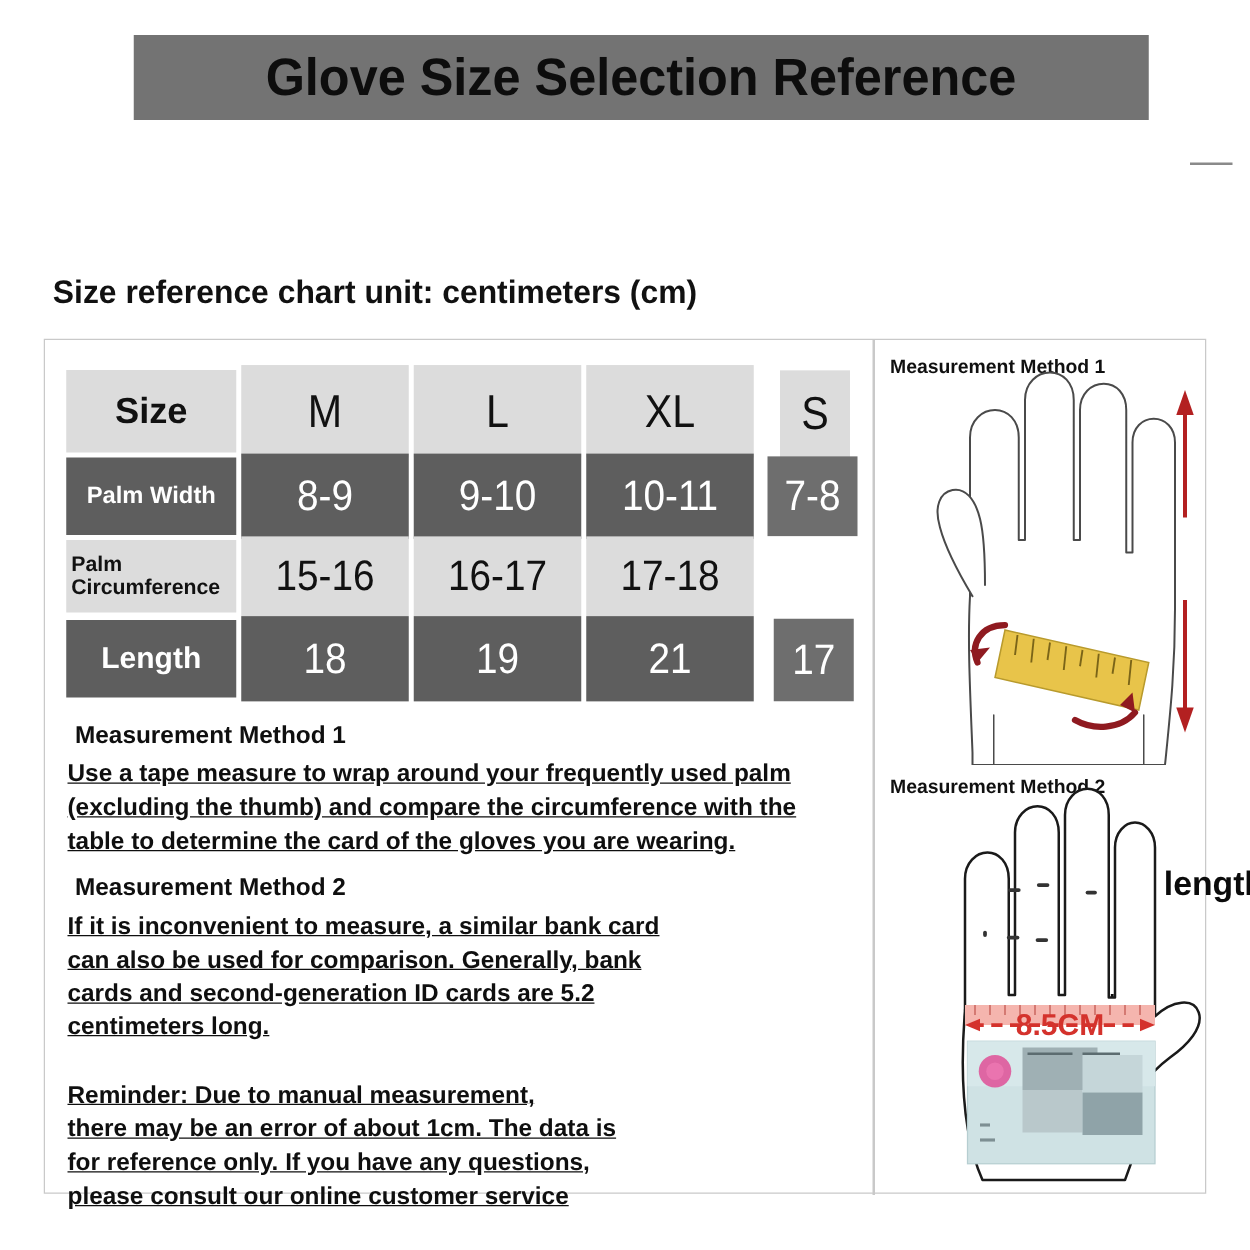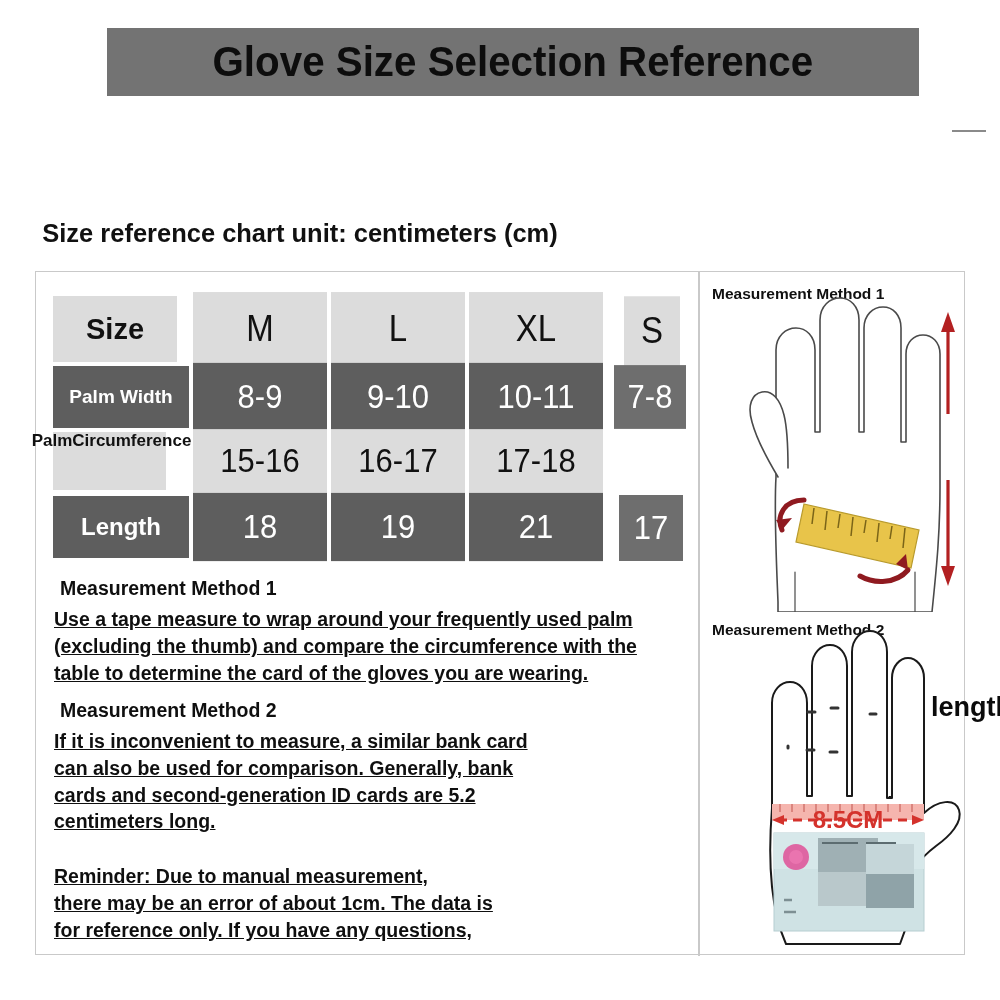--- a/index.html
+++ b/index.html
@@ -162,33 +162,33 @@
 <div id="stray-rule"></div>
 
 <div id="section-heading">Size reference chart unit: centimeters (cm)</div>
 
 <div id="main-card">
 
   <div id="panel-divider"></div>
 
   <div id="size-table">
 
-    <div class="cell light lbl lbl-size" style="left:17px;  top:24px;  width:124px; height:66px;">Size</div>
+    <div class="cell light lbl lbl-size" style="left:17px;  top:24px;  width:136px; height:66px;">Size</div>
     <div class="cell light hdr-val" style="left:157px; top:24px;  width:134px; height:66px;">M</div>
     <div class="cell light hdr-val" style="left:295px; top:24px;  width:134px; height:66px;">L</div>
     <div class="cell light hdr-val" style="left:433px; top:24px;  width:134px; height:66px;">XL</div>
     <div class="cell light hdr-val" style="left:588px; top:28px;  width:56px;  height:62px;">S</div>
 
     <div class="cell dark lbl lbl-row" style="left:17px;  top:94px;  width:136px; height:62px;">Palm Width</div>
     <div class="cell dark val" style="left:157px; top:94px;  width:134px; height:62px;">8-9</div>
     <div class="cell dark val" style="left:295px; top:94px;  width:134px; height:62px;">9-10</div>
     <div class="cell dark val" style="left:433px; top:94px;  width:134px; height:62px;">10-11</div>
     <div class="cell mid val" style="left:578px; top:96px;  width:72px;  height:58px;">7-8</div>
 
-    <div class="cell light lbl lbl-row-sm" style="left:17px;  top:160px; width:113px; height:58px; flex-direction:row; align-items:flex-start; justify-content:center;">
+    <div class="cell light lbl lbl-row-sm" style="left:17px;  top:160px; width:136px; height:58px; flex-direction:column; align-items:flex-start; justify-content:center;">
       <span>Palm</span>
       <span>Circumference</span>
     </div>
     <div class="cell light val" style="left:157px; top:160px; width:134px; height:58px;">15-16</div>
     <div class="cell light val" style="left:295px; top:160px; width:134px; height:58px;">16-17</div>
     <div class="cell light val" style="left:433px; top:160px; width:134px; height:58px;">17-18</div>
 
     <div class="cell dark lbl lbl-row" style="left:17px;  top:224px; width:136px; height:62px; font-size:24px;">Length</div>
     <div class="cell dark val" style="left:157px; top:224px; width:134px; height:62px;">18</div>
     <div class="cell dark val" style="left:295px; top:224px; width:134px; height:62px;">19</div>
@@ -212,20 +212,21 @@
       <div>If it is inconvenient to measure, a similar bank card</div>
       <div>can also be used for comparison. Generally, bank</div>
       <div>cards and second-generation ID cards are 5.2</div>
       <div>centimeters long.</div>
     </div>
 
     <div class="tx-body" style="margin-top:28px;">
       <div>Reminder: Due to manual measurement,</div>
       <div>there may be an error of about 1cm. The data is</div>
       <div>for reference only. If you have any questions,</div>
+      <div>please consult our online customer service</div>
     </div>
   </div>
 
   <div class="panel-label" id="m1-label">Measurement Method 1</div>
 
   <svg id="illus1" viewBox="0 0 265 340">
 
     <g fill="#ffffff" stroke="#4a4a4a" stroke-width="1.6" stroke-linejoin="round" stroke-linecap="round">
       <path d="M78,330 C76,280 74,240 76,205
                L76,78 C76,64 86,56 96,56 C106,56 115,64 115,78 L115,160

